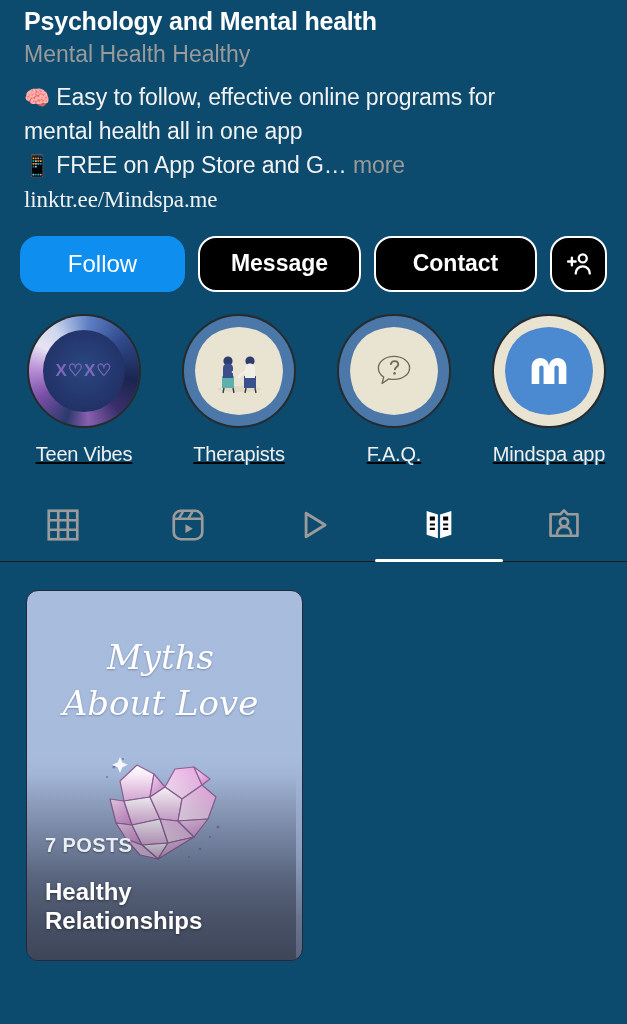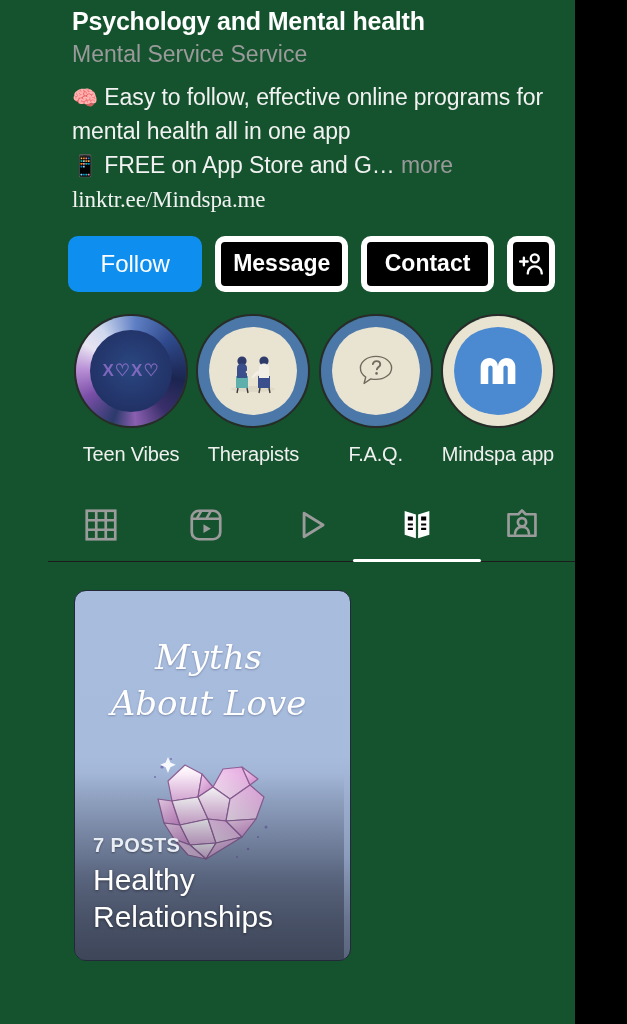--- a/index.html
+++ b/index.html
@@ -2,21 +2,21 @@
 <html><head>
 <meta charset="utf-8">
 <style>
   * { margin:0; padding:0; box-sizing:border-box; }
   html, body {
     width:627px; height:1024px;
     background:#000;
     font-family:"Liberation Sans", sans-serif;
     overflow:hidden;
   }
-  .screen { position:relative; width:575px; height:1024px; background:#14532d;padding-left:48px; }
+  .screen { position:relative; width:627px; height:1024px; background:#0c4a6e; }
 
   
   .profile-head { padding:6px 24px 0 24px; }
   .profile-title {
     font-size:25px; font-weight:bold; color:#fff;
     letter-spacing:-0.2px; line-height:1.26;
   }
   .profile-category {
     font-size:23px; color:#9a9a9a; line-height:1.3; margin-top:2px;
   }
@@ -28,38 +28,38 @@
   .bio-emoji { font-size:21px; }
   .more { color:#9a9a9a; }
   .bio-link { color:#f2f2f2;font-family:Liberation Serif, serif; }
 
   
   .actions {
     display:flex; align-items:center; gap:13px;
     padding:19px 20px 0 20px;
   }
   .btn {
-    height:56px; border-radius:10px;
+    height:56px; border-radius:18px;
     display:flex; align-items:center; justify-content:center;
     font-size:23px; font-weight:bold; color:#fff;
-    border:6px solid #ffffff; background:#000;
+    border:2px solid #ffffff; background:#000;
   }
   .btn-follow {
     background:#0e8ff0; border-color:#0e8ff0;
     width:168px; font-weight:normal; font-size:24px;
   }
   .btn-message { width:166px; }
   .btn-contact { width:166px; }
   .btn-icon { width:58px; }
   .btn-icon svg { width:30px; height:30px; }
 
   
   .highlights {
     display:flex; gap:0; padding:22px 0 0 0;
-    justify-content:space-between; padding-left:22px; padding-right:16px;
+    justify-content:space-between; padding-left:22px; padding-right:16px;text-decoration:underline;
   }
   .hl { width:124px; display:flex; flex-direction:column; align-items:center; }
   .hl-ring {
     width:114px; height:114px; border-radius:50%;
     position:relative; display:flex; align-items:center; justify-content:center;
     border:2px solid #2a2a2a;
   }
   .hl-label {
     margin-top:15px; font-size:20px; color:#f0f0f0;
     white-space:nowrap; letter-spacing:-0.2px;
@@ -148,32 +148,32 @@
     position:absolute; left:0; right:6px; bottom:0;
     padding:0 18px 24px 18px;
     background:linear-gradient(180deg, rgba(40,50,70,0) 0%, rgba(42,50,68,.45) 55%, rgba(45,52,68,.62) 100%);
     padding-top:60px;
   }
   .posts-count {
     font-size:20px; font-weight:bold; color:#e9edf4;
     letter-spacing:.4px; text-shadow:0 1px 2px rgba(0,0,0,.4);
   }
   .guide-name {
-    margin-top:5px; font-size:30px; font-weight:normal; color:#fff;
+    margin-top:20px; font-size:24px; font-weight:bold; color:#fff;
     line-height:1.22; text-shadow:0 1px 3px rgba(0,0,0,.45);
   }
 </style>
 </head>
 <body>
 
 <div class="screen">
 
   <div class="profile-head">
     <div class="profile-title">Psychology and Mental health</div>
-    <div class="profile-category">Mental Service Service</div>
+    <div class="profile-category">Mental Health Healthy</div>
 
     <div class="bio">
       <span class="bio-line">
         <span class="bio-emoji">🧠</span>
         <span>Easy to follow, effective online programs for</span>
       </span>
       <span class="bio-line">mental health all in one app</span>
       <span class="bio-line">
         <span class="bio-emoji">📱</span>
         <span>FREE on App Store and G…</span>

